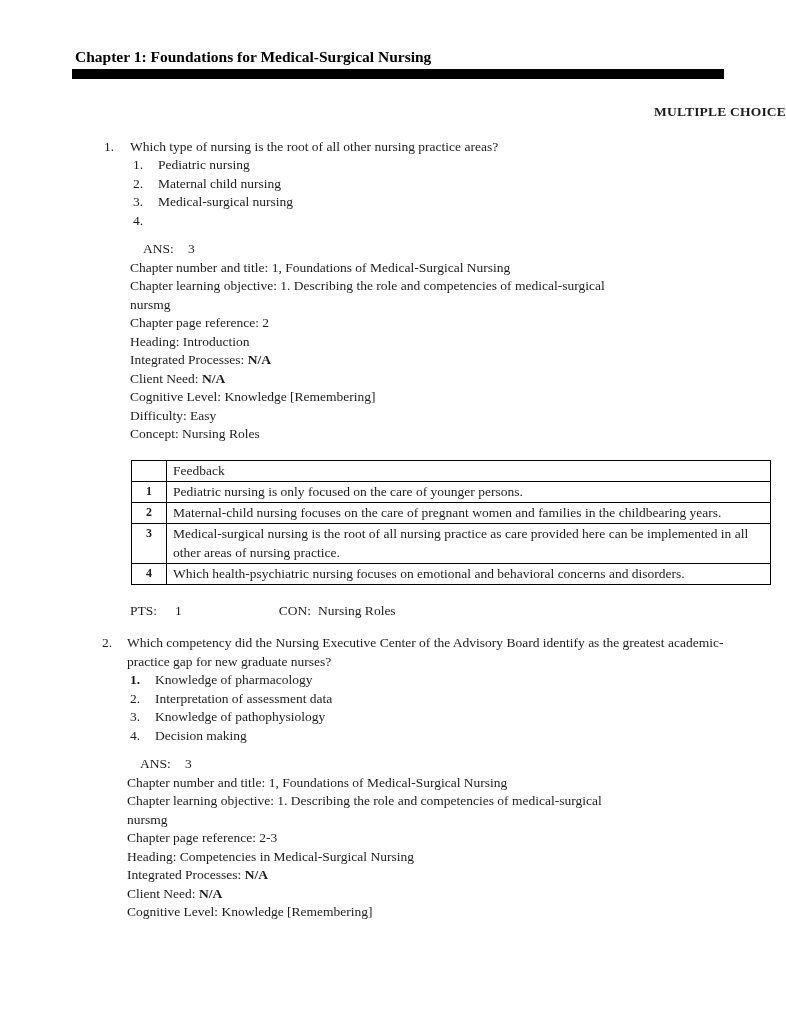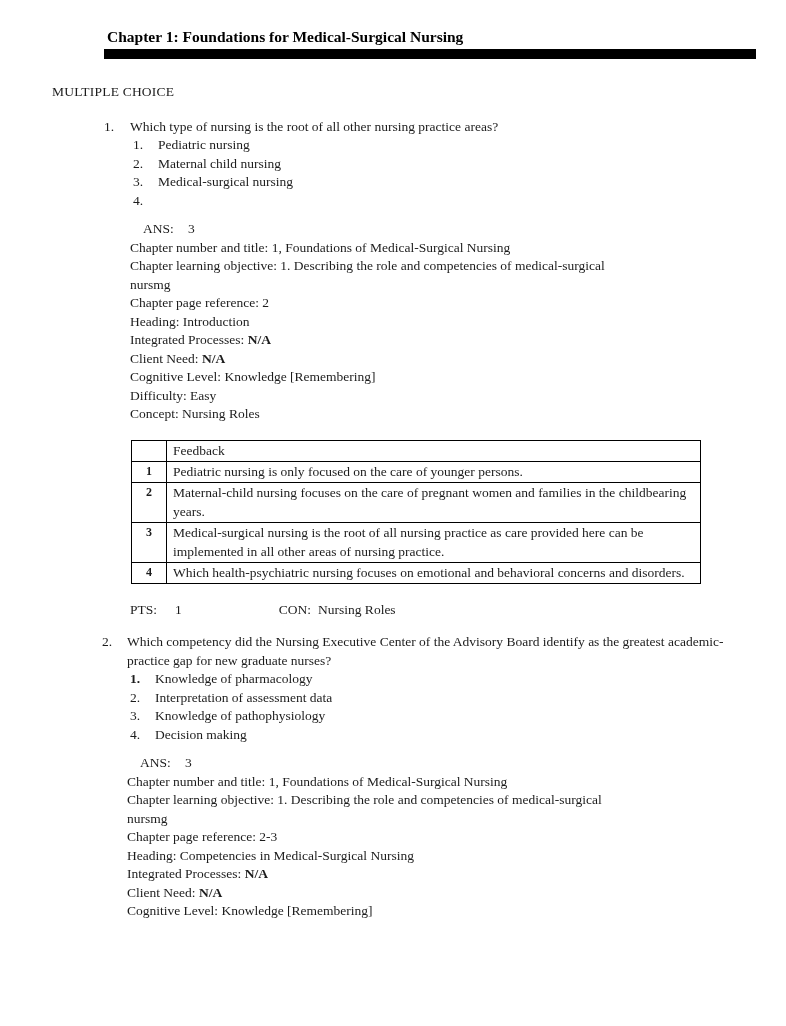--- a/index.html
+++ b/index.html
@@ -7,54 +7,55 @@
     position: relative;
     width: 786px;
     height: 1026px;
     background: #ffffff;
     font-family: "Liberation Serif", serif;
     font-size: 13.5px;
     line-height: 18.5px;
     color: #1c1c1c;
     overflow: hidden;
   }
-  .doc-header { padding-top: 28px; margin-left: 32px; }
+  .doc-header { padding-top: 48px; }
   .chapter-title {
     margin: 0 56px 0 75px;
     font-size: 15.5px;
     line-height: 18px;
     font-weight: bold;
     color: #000;
   }
   .title-bar {
     margin: 3px 0 0 72px;
     width: 652px;
     height: 10px;
     background: #000;
   }
   .section-heading {
-    margin: 24px 0 0 52px;
-    font-weight: normal;
+    margin: 24px 0 0 28px;
+    font-weight: bold;
     letter-spacing: 0.2px;
+    text-align: right;
   }
   .question { margin-top: 16px; }
   .q-row { display: flex; margin-left: 104px; margin-right: 52px; }
   .q-num { flex: none; width: 26px; }
   .q-body { flex: 1; max-width: 600px; }
   .opt-row { display: flex; margin-left: 3px; }
   .opt-num { flex: none; width: 25px; }
   .opt-num.bold { font-weight: bold; }
   .ans-block { margin-top: 10px; }
   .ans-line .ans-label { display: inline-block; width: 45px; margin-left: 13px; }
   .meta-line { white-space: pre-wrap; }
   .na { font-weight: bold; }
   .feedback-table {
     border-collapse: collapse;
     margin: 16px 0 0 1px;
-    width: 570px;
+    width: 640px;
     table-layout: fixed;
   }
   .feedback-table td {
     border: 1.5px solid #000;
     padding: 0px 6px 1px 6px;
     line-height: 19px;
     vertical-align: top;
   }
   .feedback-table td.numcell {
     width: 30px;

